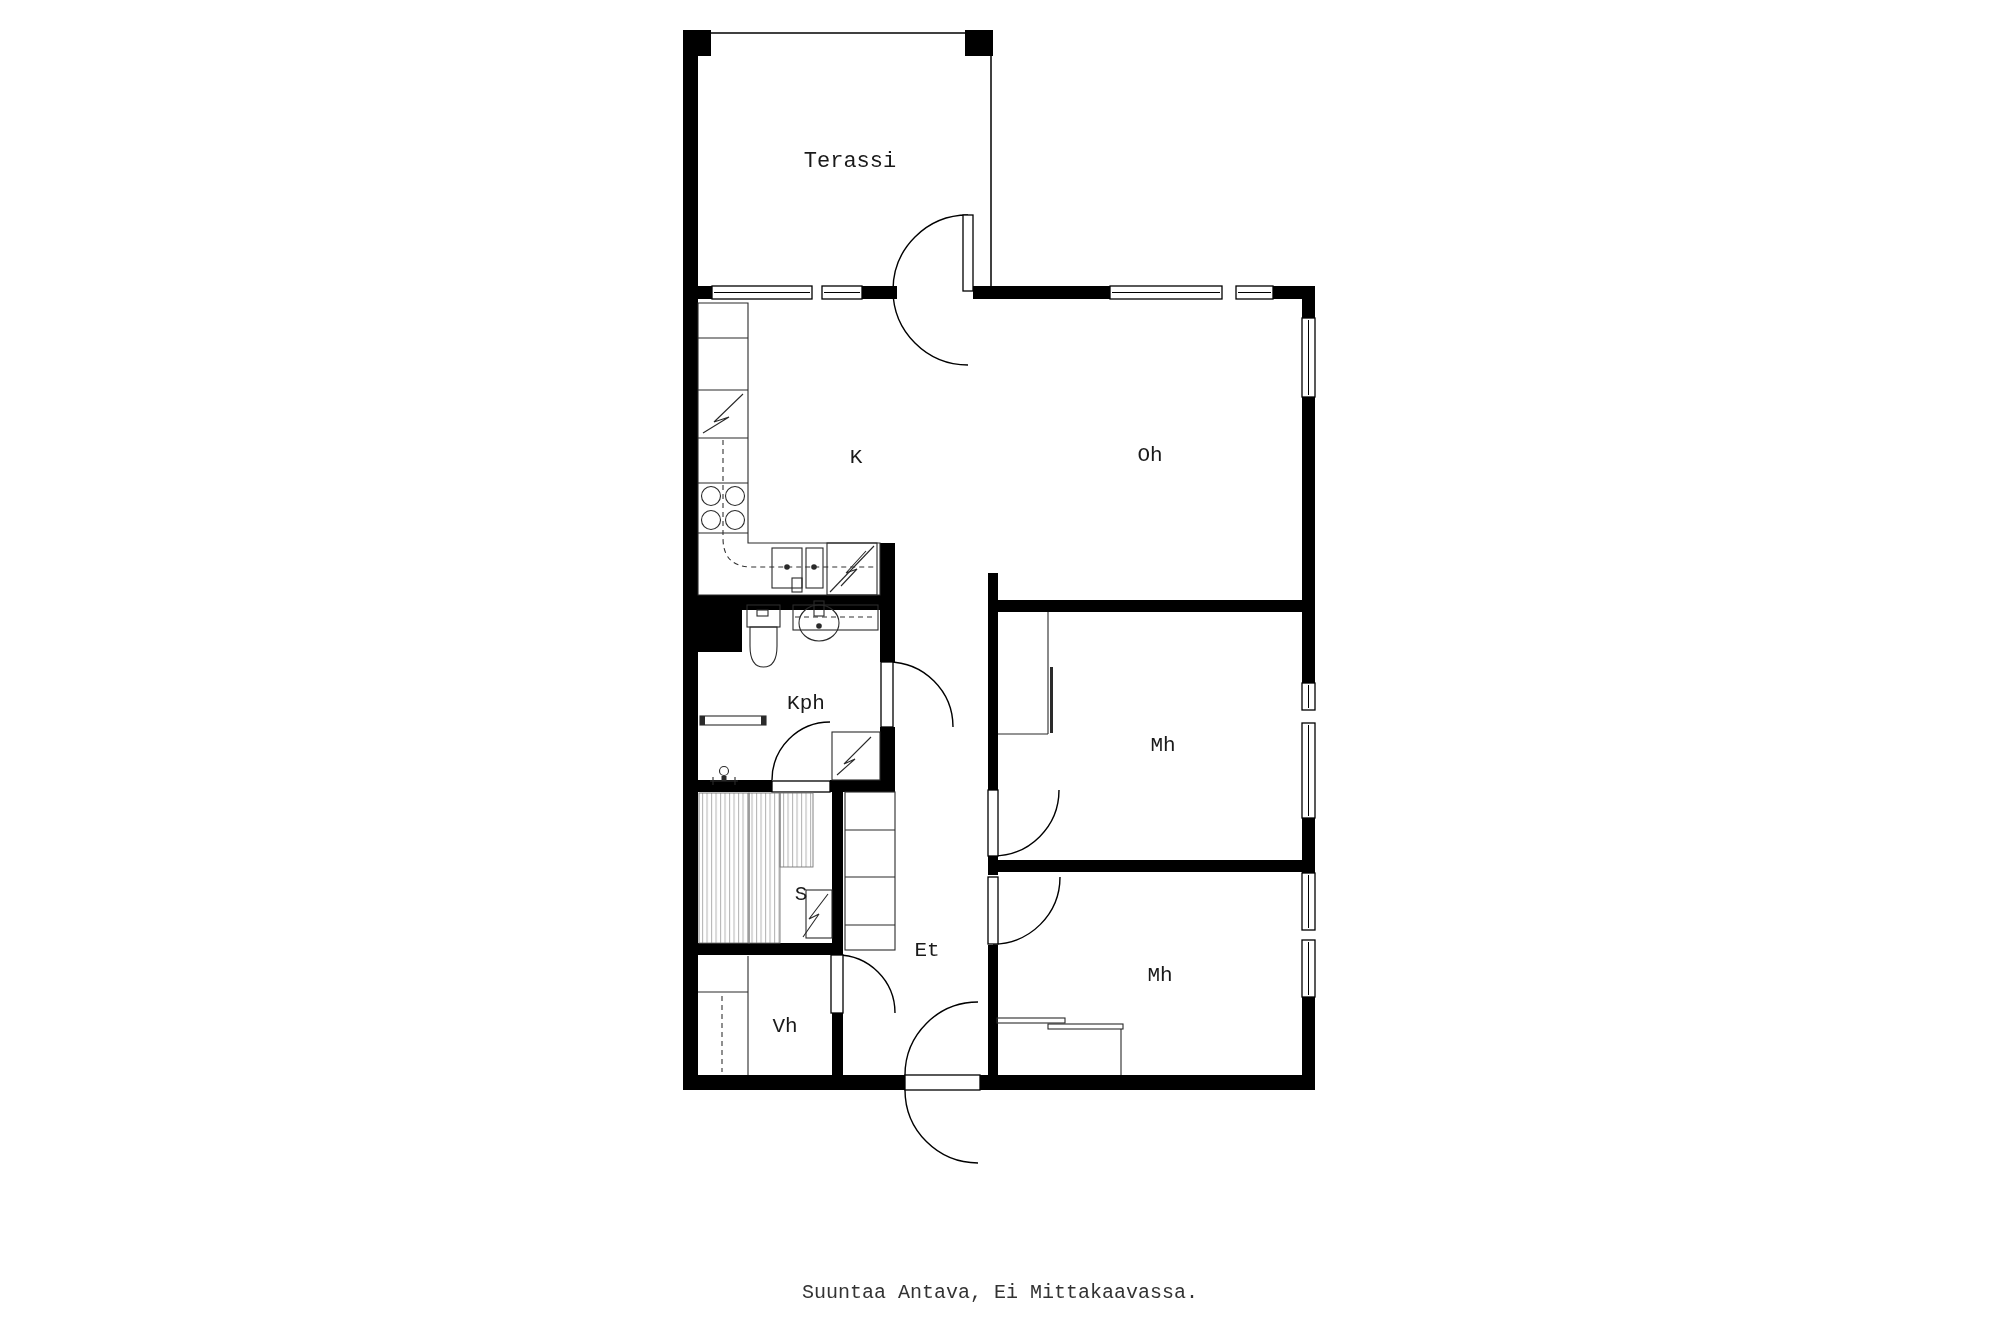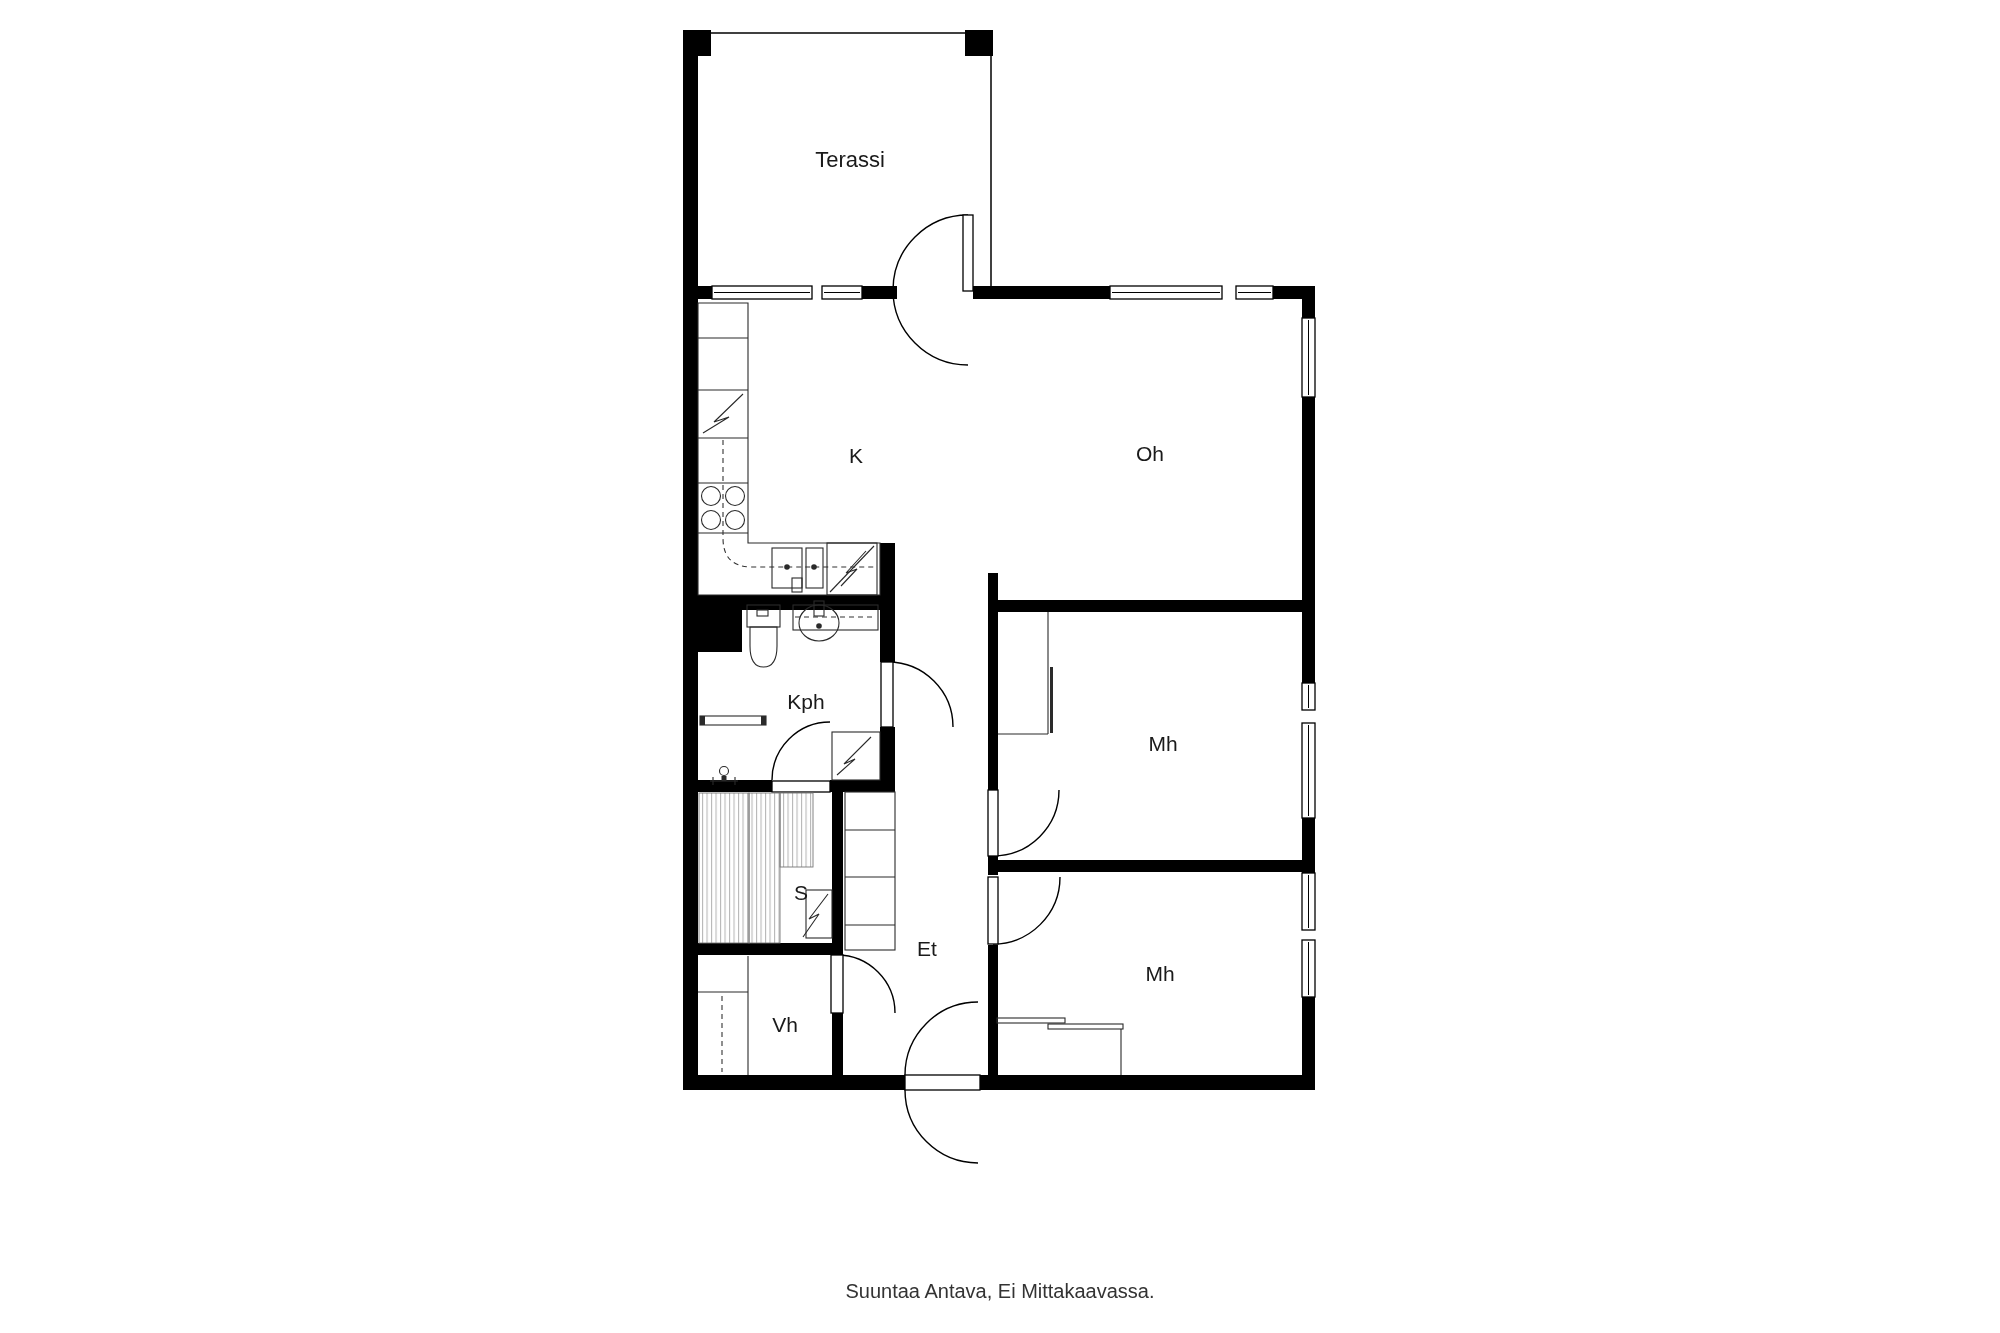--- a/index.html
+++ b/index.html
@@ -4,21 +4,21 @@
 <style>
   :root{
     --wall:#000000;
     --bg:#ffffff;
     --hatch:#8a8a8a;
     --text:#1a1a1a;
     --fix:#2a2a2a;
   }
   html,body{margin:0;padding:0;background:var(--bg);}
   .stage{position:relative;width:2000px;height:1333px;background:var(--bg);overflow:hidden;
-         font-family:Liberation Sans, sans-serif;}
+         font-family:Liberation Mono, monospace;}
   svg{position:absolute;left:0;top:0;}
   .wall{fill:var(--wall);stroke:none;}
   .thinline{stroke:var(--wall);stroke-width:1.5;fill:none;}
   .win{fill:#ffffff;stroke:var(--wall);stroke-width:1.3;}
   .winline{stroke:var(--wall);stroke-width:1;fill:none;}
   .leaf{fill:#ffffff;stroke:var(--wall);stroke-width:1.3;}
   .arc{fill:none;stroke:var(--wall);stroke-width:1.4;}
   .fix{fill:none;stroke:var(--fix);stroke-width:1.1;}
   .fixfill{fill:var(--fix);stroke:none;}
   .dash{fill:none;stroke:#333;stroke-width:1.1;stroke-dasharray:5 4;}

